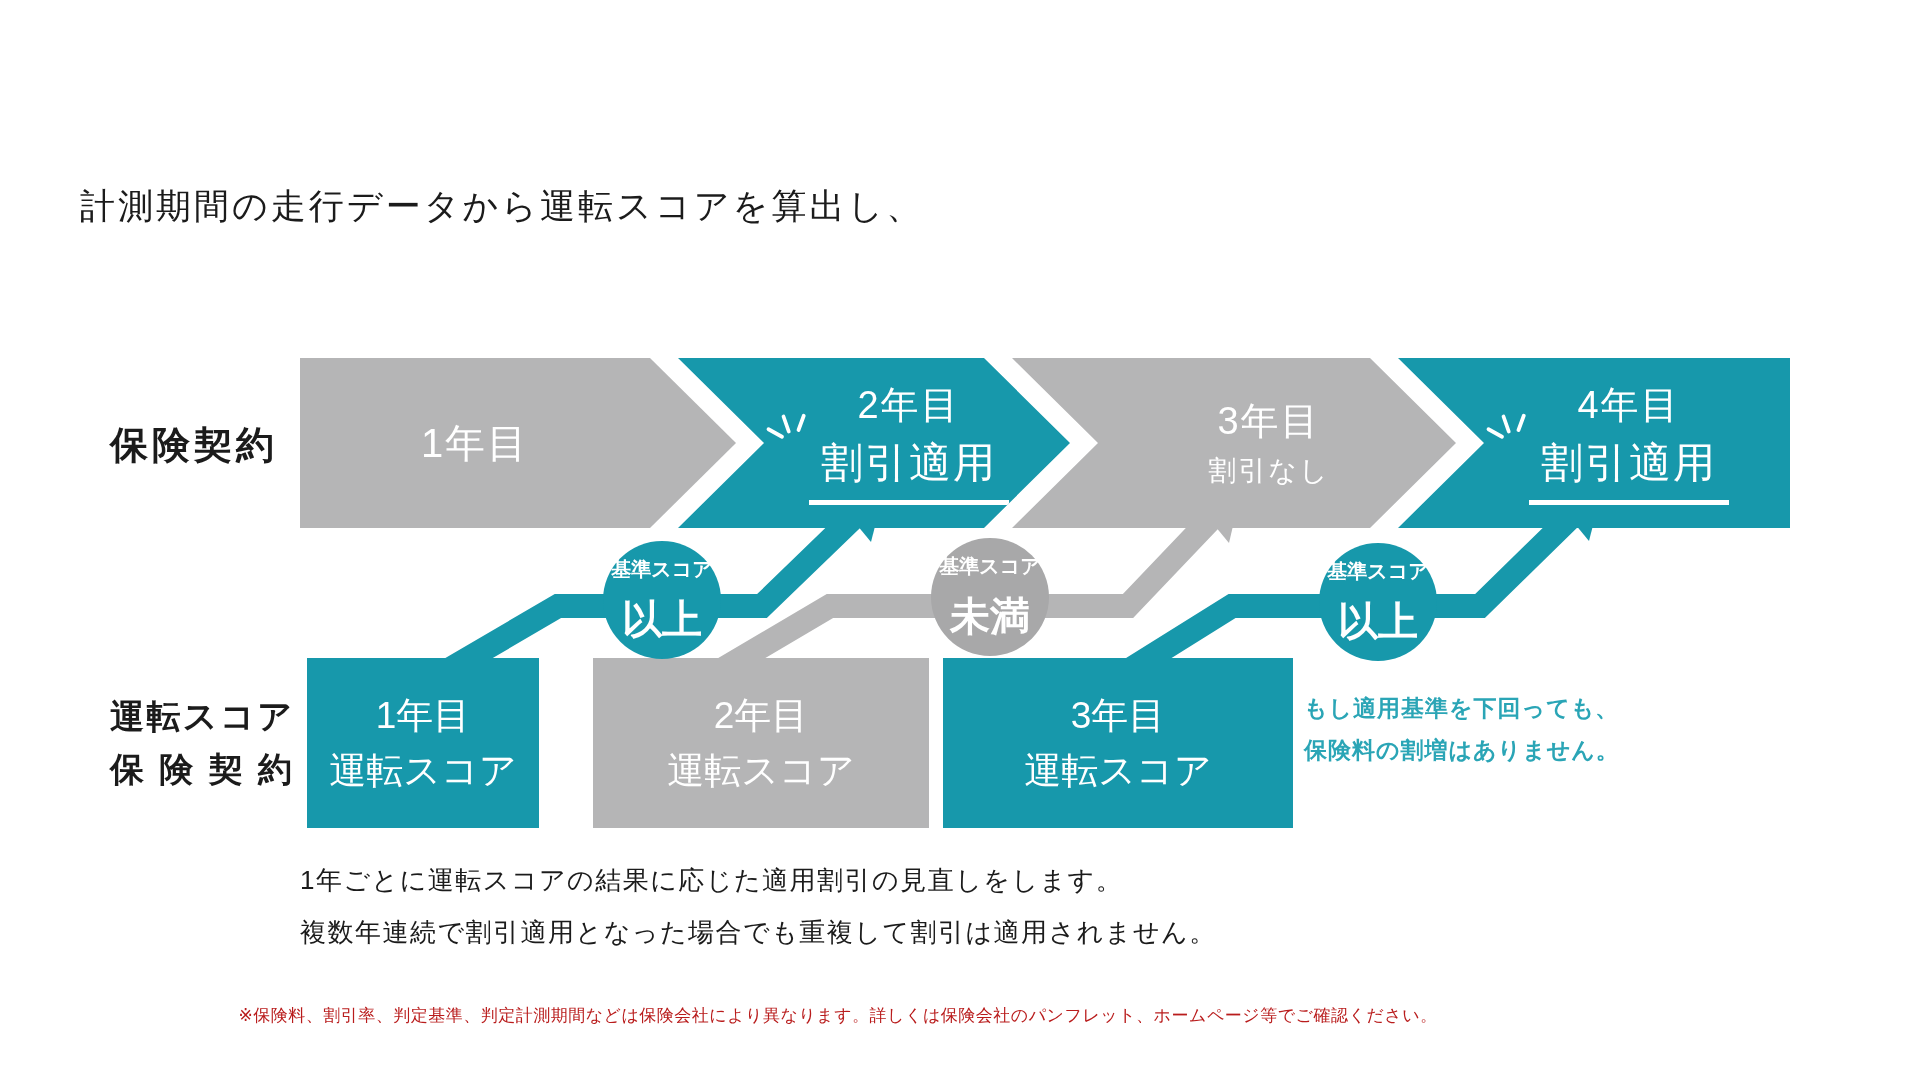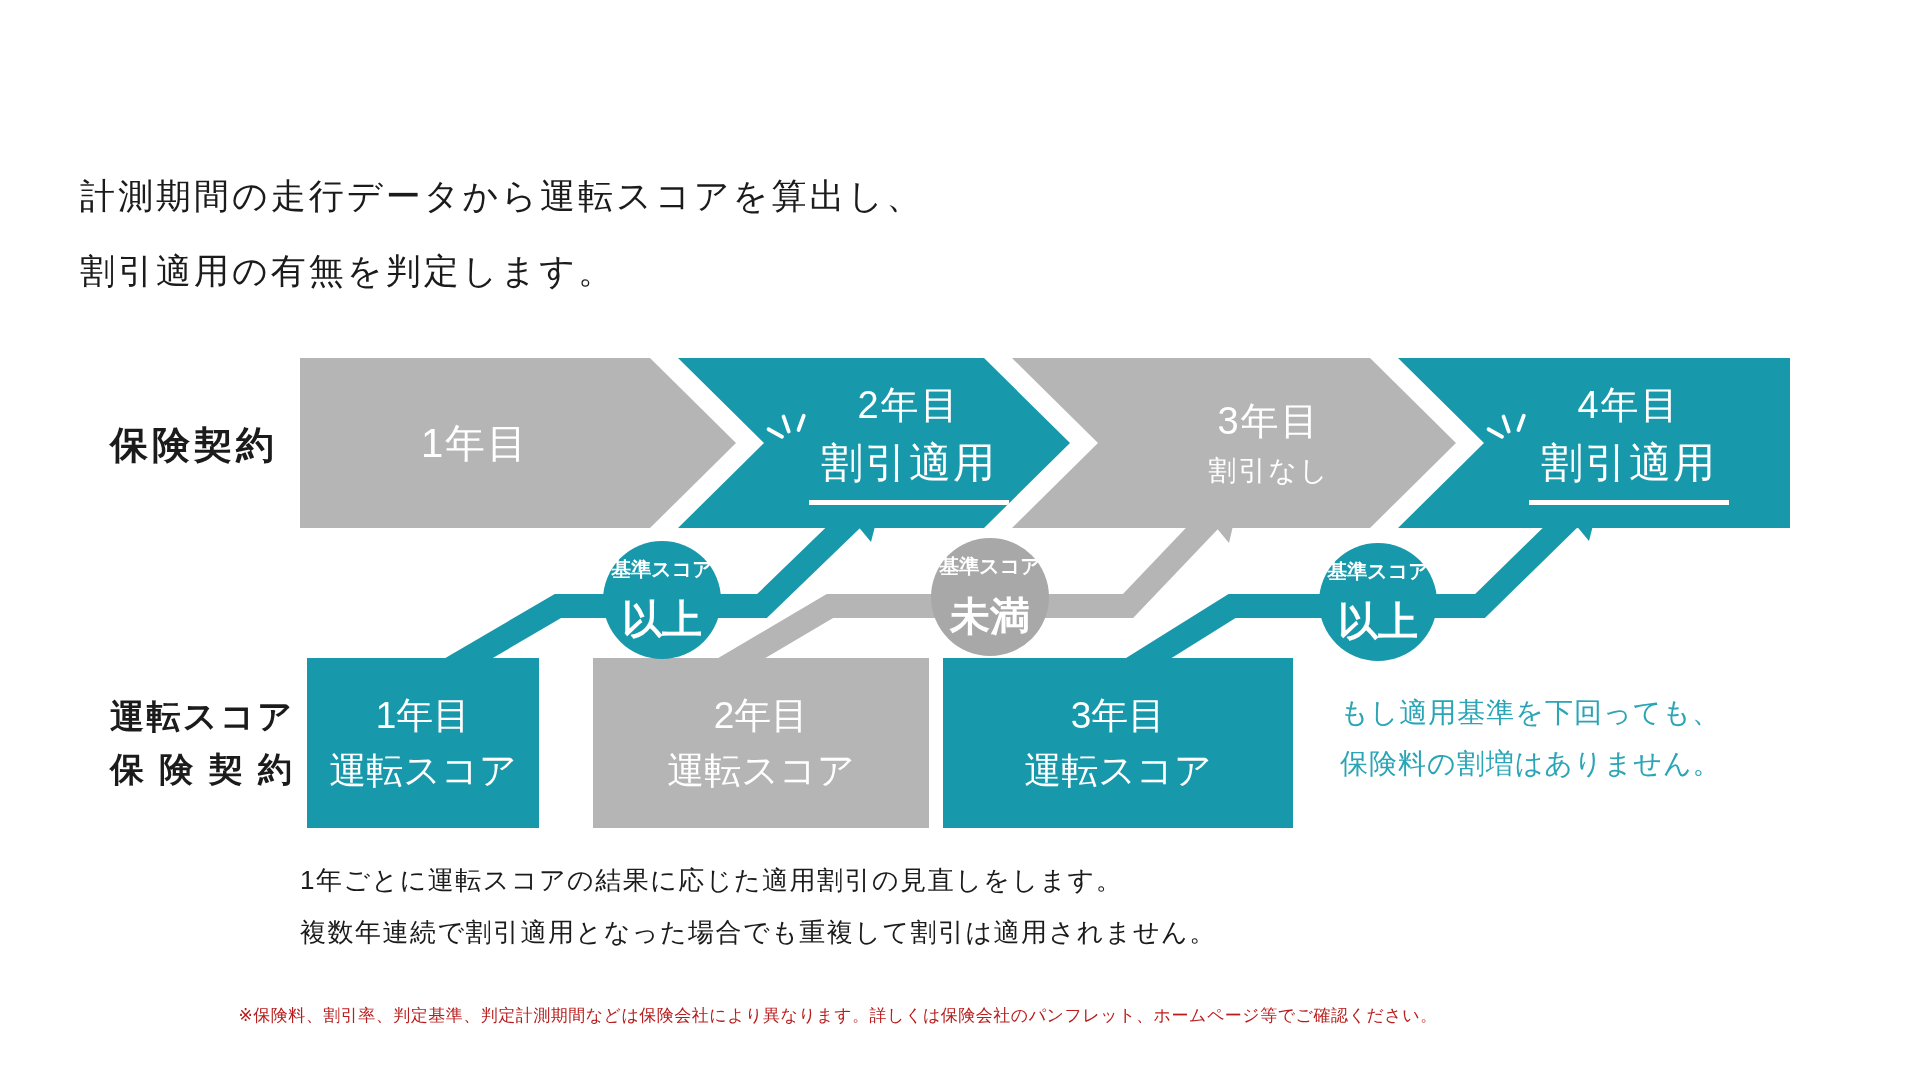--- a/index.html
+++ b/index.html
@@ -7,21 +7,21 @@
   .page {
     position:relative; width:1920px; height:1080px; overflow:hidden;
     background:#ffffff; color:#1b1b1b;
     font-family:"Liberation Sans","DejaVu Sans",sans-serif;
   }
   .title {
     position:absolute; left:76px; top:38px;
     font-size:64px; font-weight:700; letter-spacing:3px; color:#27a3b5;
   }
   .intro {
-    position:absolute; left:80px; top:158px;
+    position:absolute; left:80px; top:168px;
     font-size:35px; letter-spacing:3px; line-height:2.15; color:#1b1b1b;
   }
   
   .diagram { position:absolute; left:0; top:0; width:1920px; height:1080px; }
   .row-label { position:absolute; font-weight:700; color:#1b1b1b;text-align:center; }
   .contract-label { left:110px; top:420px; font-size:38px; letter-spacing:4px; }
   .score-label { left:110px; top:690px; font-size:34px; line-height:1.55; width:182px;
                  text-align:justify; text-align-last:justify; }
   .score-label div { text-align:justify; text-align-last:justify; }
 
@@ -70,41 +70,40 @@
   }
   .score-box .year { font-size:37px; }
   .score-box .label { font-size:37px; }
   .sb1 { left:307px; width:232px; background:#1798ab; }
   .sb2 { left:593px; width:336px; background:#b5b5b6; }
   .sb3 { left:943px; width:350px; background:#1798ab; }
 
   .arrows { position:absolute; left:0; top:0; width:1920px; height:1080px; z-index:1; }
 
   .side-note {
-    position:absolute; left:1340px; top:688px;
-    font-size:28px; font-weight:400; letter-spacing:1px; line-height:1.82; color:#2aa5b6;
+    position:absolute; left:1304px; top:688px;
+    font-size:23px; font-weight:700; letter-spacing:1px; line-height:1.82; color:#2aa5b6;
   }
   .description {
     position:absolute; left:300px; top:854px;
     font-size:26px; letter-spacing:1.5px; line-height:2.0; color:#1b1b1b;
   }
   .footnote {
     position:absolute; left:0; top:1004px; width:1676px;
     font-size:17px; letter-spacing:0.5px; color:#b91c1c; text-align:center;
   }
 </style>
 </head>
 <body>
 
 <div class="page">
 
 
   <div class="intro">
     <div>計測期間の走行データから運転スコアを算出し、</div>
-    <div>割引適用の有無を判定します。</div>
   </div>
 
   <div class="diagram">
 
     <svg class="arrows" viewBox="0 0 1920 1080" aria-hidden="true">
 
       <g>
         <polyline points="445,672 558,606 762,606 852,519" fill="none" stroke="#1798ab" stroke-width="24"></polyline>
         <polygon points="885,487 871,542 833,496" fill="#1798ab"></polygon>
       </g>

